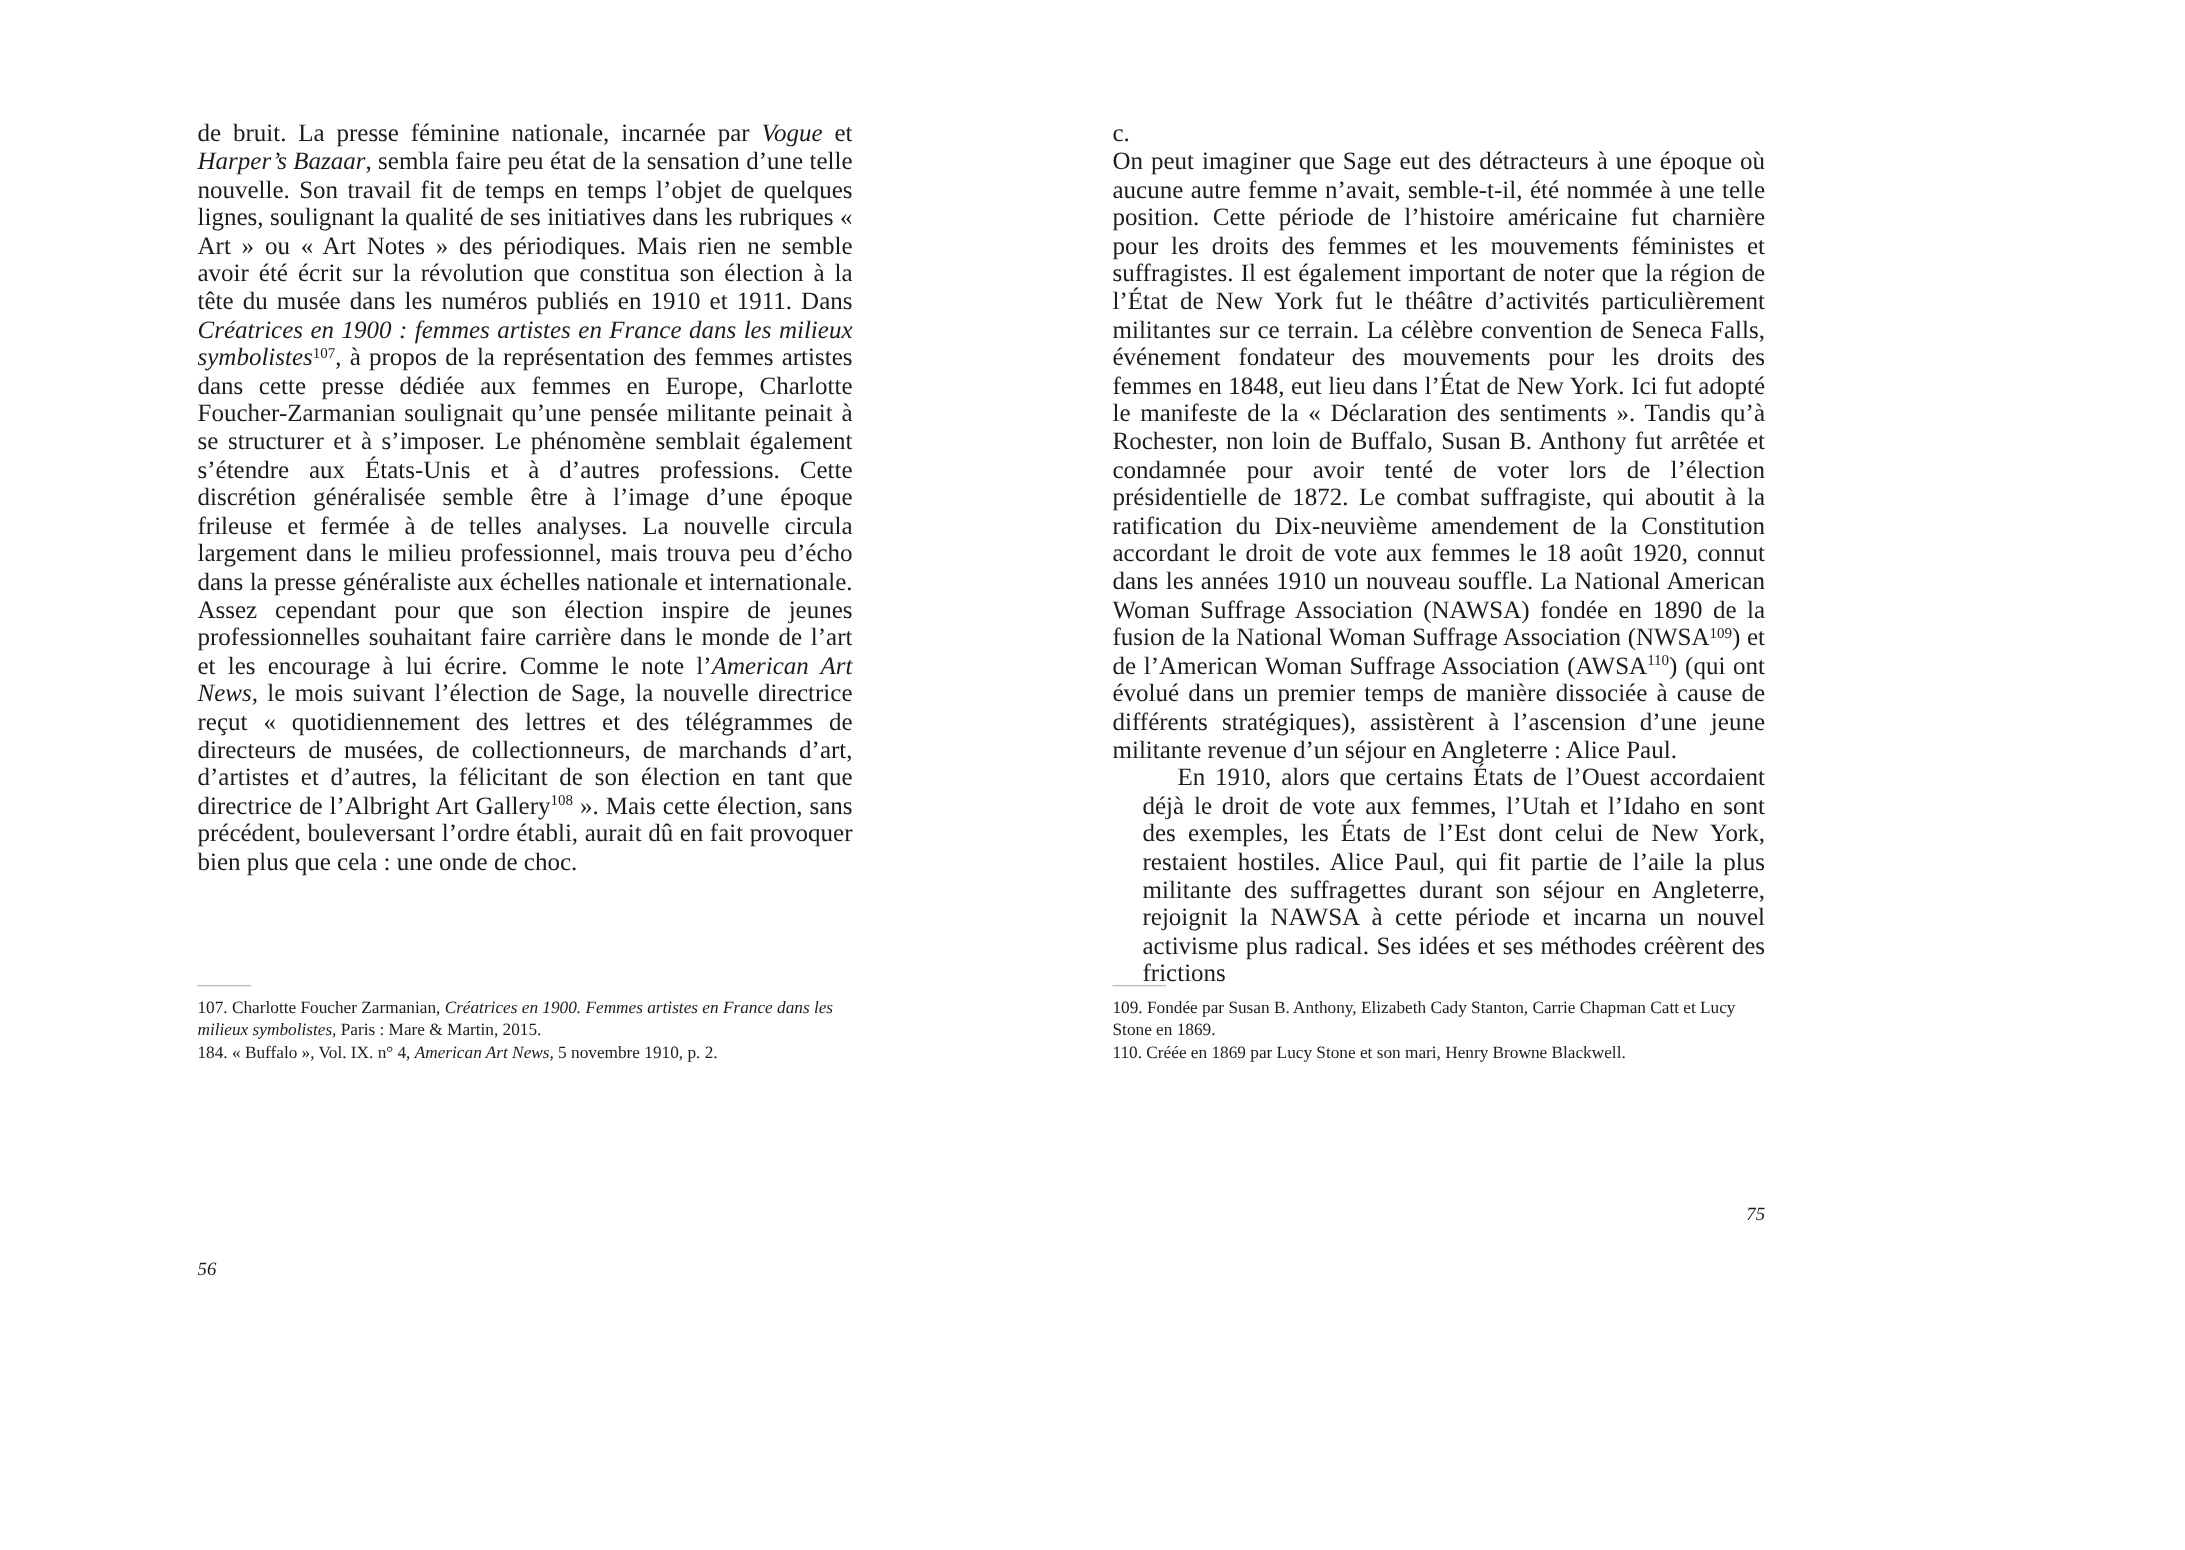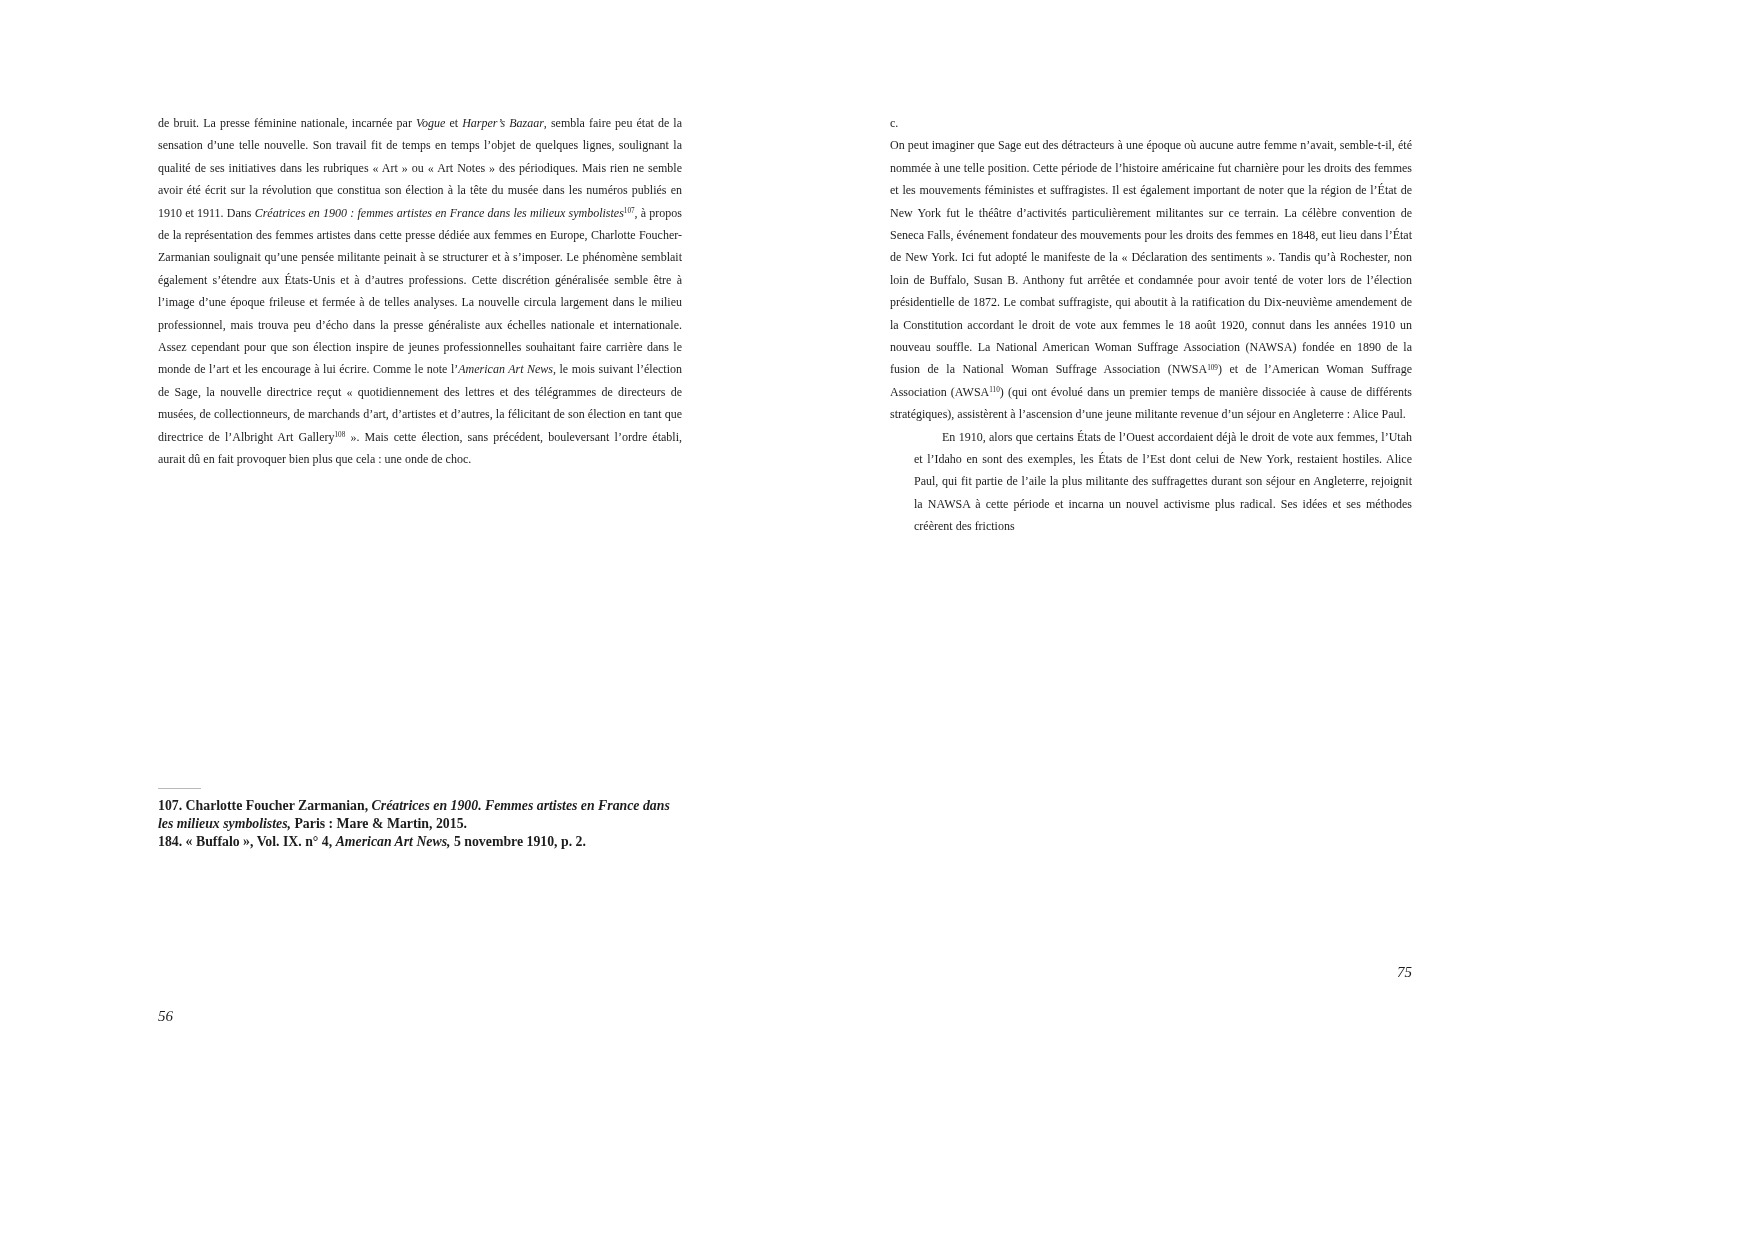--- a/index.html
+++ b/index.html
@@ -10,22 +10,22 @@
     color:#1c1c1c;
     position:relative;
     overflow:hidden;
   }
   .spread { position:absolute; inset:0; }
   .page { position:absolute; top:0; height:1240px; }
   .page-left  { left:158px; width:524px; }
   .page-right { left:890px; width:522px; }
 
   .body-text {
-    position:absolute; top:112px; left:0; right:0;
-    font-size:12px; line-height:22.4px;
+    position:absolute; top:96px; left:0; right:0;
+    font-size:20px; line-height:22.4px;
     text-align:justify; text-justify:inter-word;
     hyphens:auto;
   }
   .para { text-align:justify; }
   .para.indent { text-indent:28px;margin-left:24px; }
 
   .heading {
     position:relative;
     padding-left:24px;
     margin-bottom:22.4px;
@@ -33,21 +33,20 @@
   }
   .heading .marker { position:absolute; left:0; top:0; }
 
   i { font-style:italic; }
   sup { font-size:60%; line-height:0; vertical-align:baseline; position:relative; top:-0.55em; }
 
   .footnotes {
     position:absolute; top:788px; left:0; right:0;
     font-size:13.8px; line-height:17.8px;
     text-align:left;
-    font-weight:bold;
   }
   .fn-rule {
     width:43px; height:0;
     border-top:1px solid #b9b9b9;
     margin-bottom:8px;
   }
   .footnote { text-align:left; }
 
   .pagenum {
     position:absolute; top:964px;
@@ -74,16 +73,21 @@
   </div>
 
   <div class="page page-right">
     <div class="body-text">
       <p class="heading">
         <span class="marker">c.</span>
       </p>
       <p class="para"><span>On peut imaginer que Sage eut des détracteurs à une époque où aucune autre femme n’avait, semble-t-il, été nommée à une telle position. Cette période de l’histoire américaine fut charnière pour les droits des femmes et les mouvements féministes et suffragistes. Il est également important de noter que la région de l’État de New York fut le théâtre d’activités particulièrement militantes sur ce terrain. La célèbre convention de Seneca Falls, événement fondateur des mouvements pour les droits des femmes en 1848, eut lieu dans l’État de New York. Ici fut adopté le manifeste de la « Déclaration des sentiments ». Tandis qu’à Rochester, non loin de Buffalo, Susan B. Anthony fut arrêtée et condamnée pour avoir tenté de voter lors de l’élection présidentielle de 1872. Le combat suffragiste, qui aboutit à la ratification du Dix-neuvième amendement de la Constitution accordant le droit de vote aux femmes le 18 août 1920, connut dans les années 1910 un nouveau souffle. La National American Woman Suffrage Association (NAWSA) fondée en 1890 de la fusion de la National Woman Suffrage Association (NWSA</span><sup>109</sup><span>) et de l’American Woman Suffrage Association (AWSA</span><sup>110</sup><span>) (qui ont évolué dans un premier temps de manière dissociée à cause de différents stratégiques), assistèrent à l’ascension d’une jeune militante revenue d’un séjour en Angleterre : Alice Paul.</span></p>
       <p class="para indent"><span>En 1910, alors que certains États de l’Ouest accordaient déjà le droit de vote aux femmes, l’Utah et l’Idaho en sont des exemples, les États de l’Est dont celui de New York, restaient hostiles. Alice Paul, qui fit partie de l’aile la plus militante des suffragettes durant son séjour en Angleterre, rejoignit la NAWSA à cette période et incarna un nouvel activisme plus radical. Ses idées et ses méthodes créèrent des frictions</span></p>
     </div>
+    <div class="footnotes">
+      <div class="fn-rule"></div>
+      <p class="footnote"><span>109. Fondée par Susan B. Anthony, Elizabeth Cady Stanton, Carrie Chapman Catt et Lucy Stone en 1869.</span></p>
+      <p class="footnote"><span>110. Créée en 1869 par Lucy Stone et son mari, Henry Browne Blackwell.</span></p>
+    </div>
     <div class="pagenum">75</div>
   </div>
 
 </div>
 
 </body></html>

